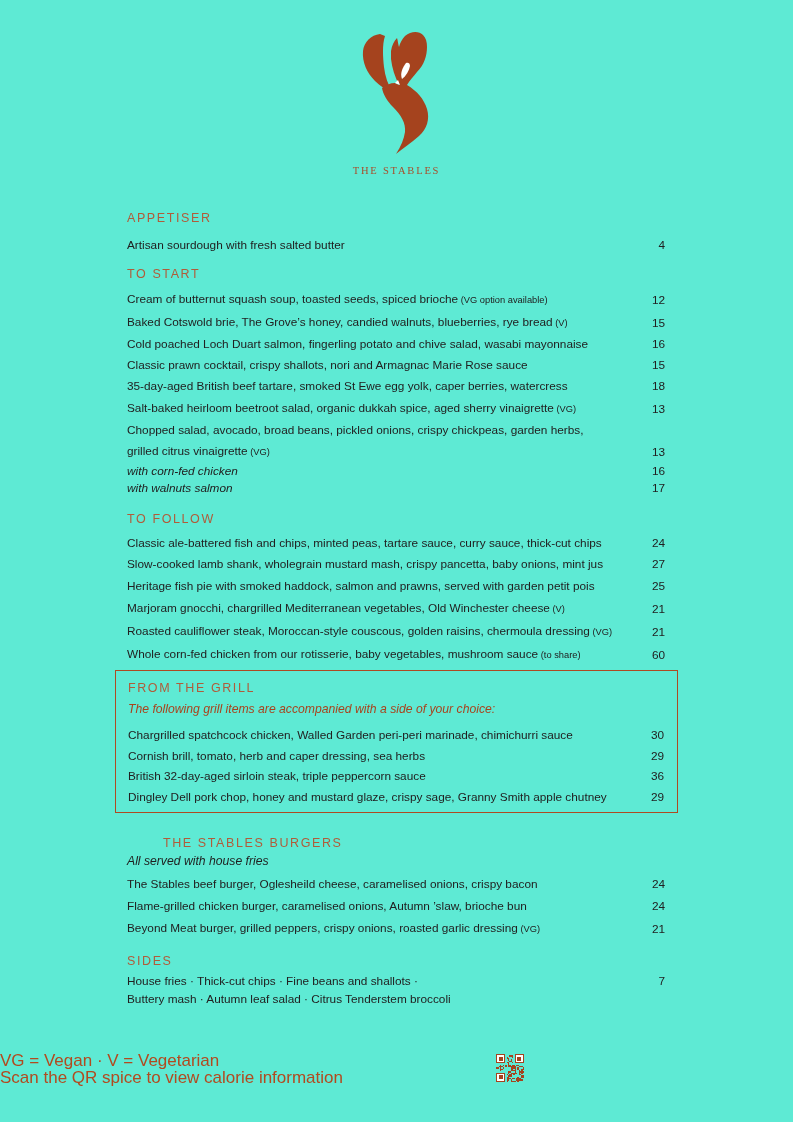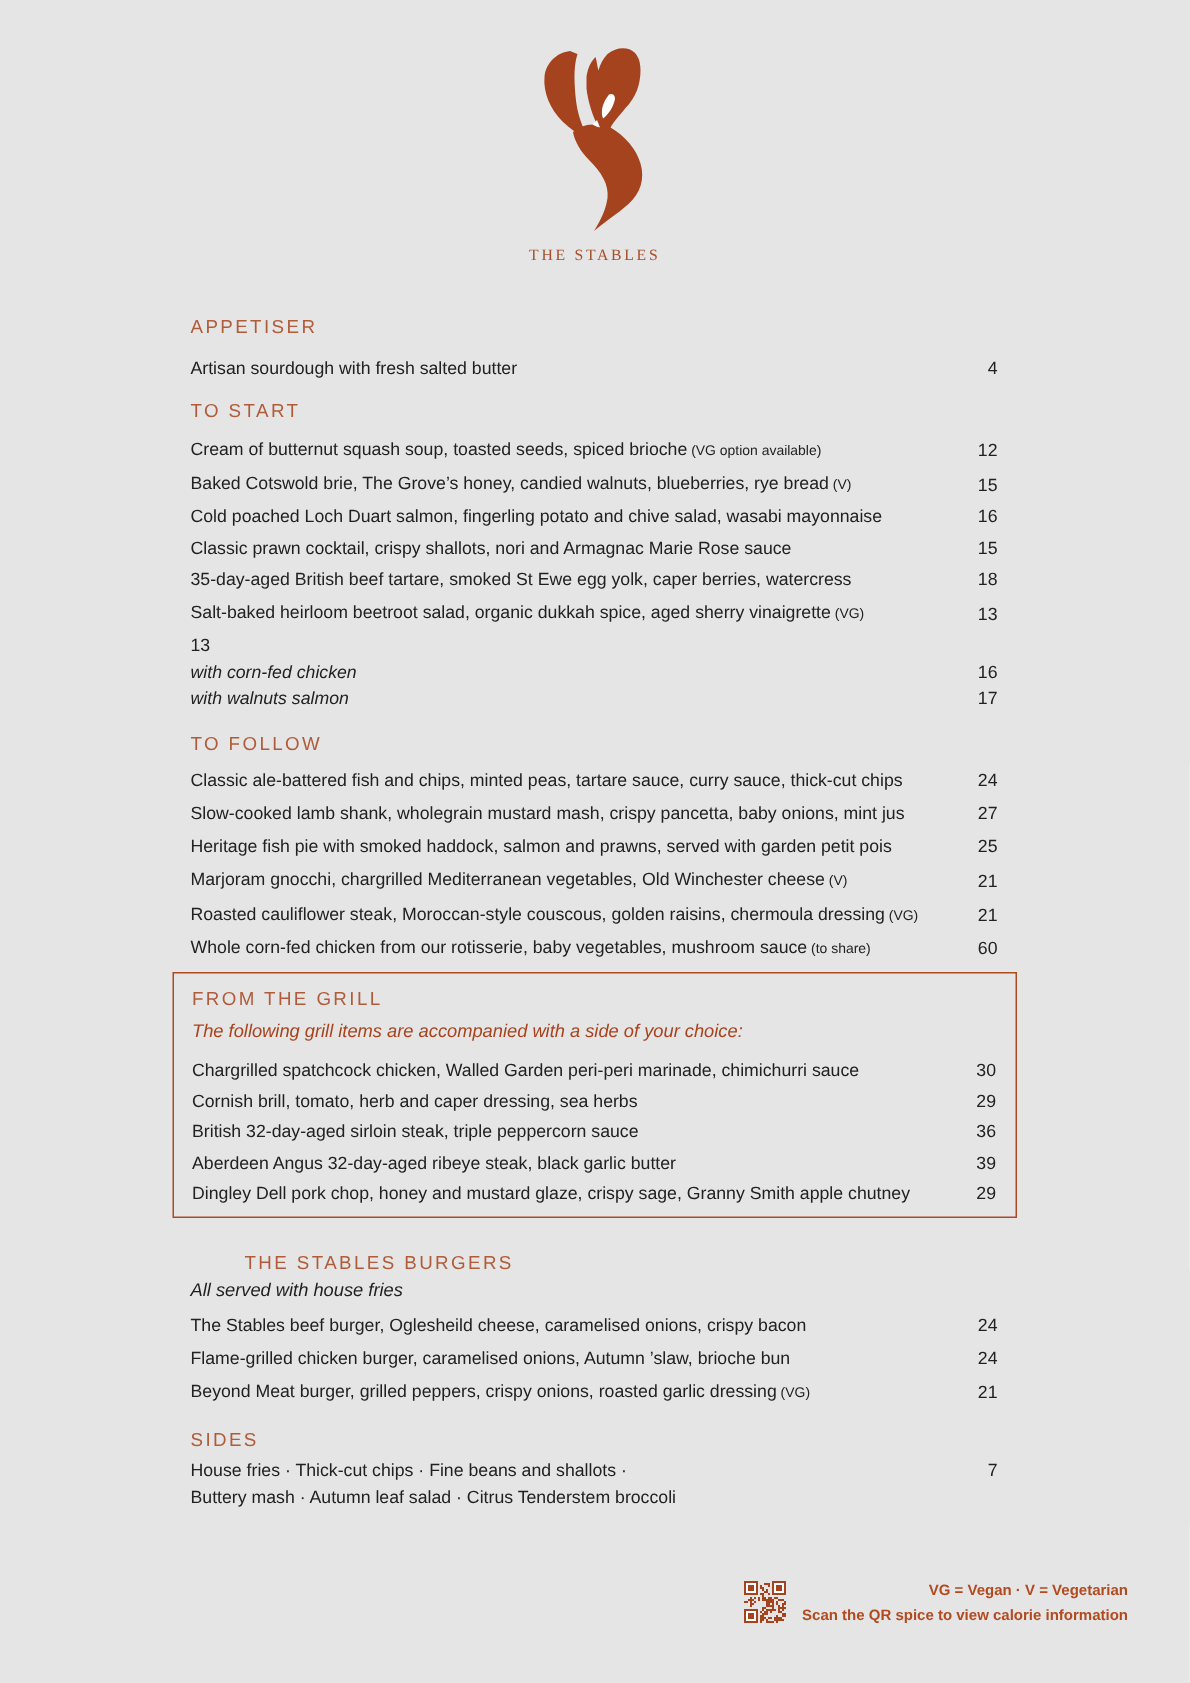--- a/index.html
+++ b/index.html
@@ -1,17 +1,17 @@
 <!DOCTYPE html>
 <html><head>
 <meta charset="utf-8">
 <style>
   html,body{margin:0;padding:0;}
   body{width:793px;height:1122px;background:#ffffff;font-family:"Liberation Sans","DejaVu Sans",sans-serif;color:#212121;}
-  #page{position:relative;width:793px;height:1122px;background:#e5e5e5;overflow:hidden;}
+  #page{position:relative;width:793px;height:1122px;background:#5eead4;overflow:hidden;}
 
   
   #logo{position:absolute;left:354px;top:28px;width:85px;height:130px;}
   #wordmark{position:absolute;left:0;top:164px;width:793px;text-align:center;
     font-family:"Liberation Serif","DejaVu Serif",serif;font-size:10.5px;line-height:14px;
     letter-spacing:1.8px;color:#A84E2B;}
 
   
   #menu{position:absolute;left:127px;top:211px;width:538px;}
   .section{margin-top:0;}
@@ -39,22 +39,22 @@
   #sec-from-the-grill .sec-title{margin-bottom:8px;}
   #sec-from-the-grill .row{--lh:20.5px;}
   #sec-stables-burgers{margin-top:23px;}
   #sec-stables-burgers .sec-title{margin-bottom:5px;margin-left:36px;}
   #sec-stables-burgers .row{--lh:22px;}
   #sec-sides{margin-top:14px;}
   #sec-sides .sec-title{margin-bottom:4px;}
   #sec-sides .row{--lh:18px;}
 
   
-  #footer-text{position:absolute;left:0;top:1052px;width:752px;text-align:right;
-    color:#B24A1F;font-weight:bold;font-size:10px;line-height:17px;}
+  #footer-text{position:absolute;left:0;top:1052px;width:752px;text-align:left;
+    color:#B24A1F;font-weight:normal;font-size:17px;line-height:17px;}
   #qr{position:absolute;left:496px;top:1054px;width:28px;height:28px;}
 </style>
 </head>
 <body>
 
 <div id="page">
 
   <svg id="logo" viewBox="0 0 85 130" xmlns="http://www.w3.org/2000/svg" aria-hidden="true">
     <g fill="#A5431E">
       <path d="M 26,6 C 17,7 10,14 9,23 C 8,34 13,45 21,53 C 26,58 32,62 39,65
@@ -121,20 +121,24 @@
           </div>
           <div class="price">18</div>
         </div>
         <div class="row">
           <div class="t">
             <div>Salt-baked heirloom beetroot salad, organic dukkah spice, aged sherry vinaigrette<span class="note"> (VG)</span></div>
           </div>
           <div class="price">13</div>
         </div>
         <div class="row">
+          <div class="t">
+            <div>Chopped salad, avocado, broad beans, pickled onions, crispy chickpeas, garden herbs,</div>
+            <div>grilled citrus vinaigrette<span class="note"> (VG)</span></div>
+          </div>
           <div class="price">13</div>
         </div>
         <div class="row it">
           <div class="t">
             <div>with corn-fed chicken</div>
           </div>
           <div class="price">16</div>
         </div>
         <div class="row it">
           <div class="t">
@@ -195,26 +199,20 @@
           <div class="t">
             <div>Cornish brill, tomato, herb and caper dressing, sea herbs</div>
           </div>
           <div class="price">29</div>
         </div>
         <div class="row">
           <div class="t">
             <div>British 32-day-aged sirloin steak, triple peppercorn sauce</div>
           </div>
           <div class="price">36</div>
-        </div>
-        <div class="row">
-          <div class="t">
-            <div>Aberdeen Angus 32-day-aged ribeye steak, black garlic butter</div>
-          </div>
-          <div class="price">39</div>
         </div>
         <div class="row">
           <div class="t">
             <div>Dingley Dell pork chop, honey and mustard glaze, crispy sage, Granny Smith apple chutney</div>
           </div>
           <div class="price">29</div>
         </div>
       </div>
       <div class="section" id="sec-stables-burgers">
         <div class="sec-title">THE STABLES BURGERS</div>

